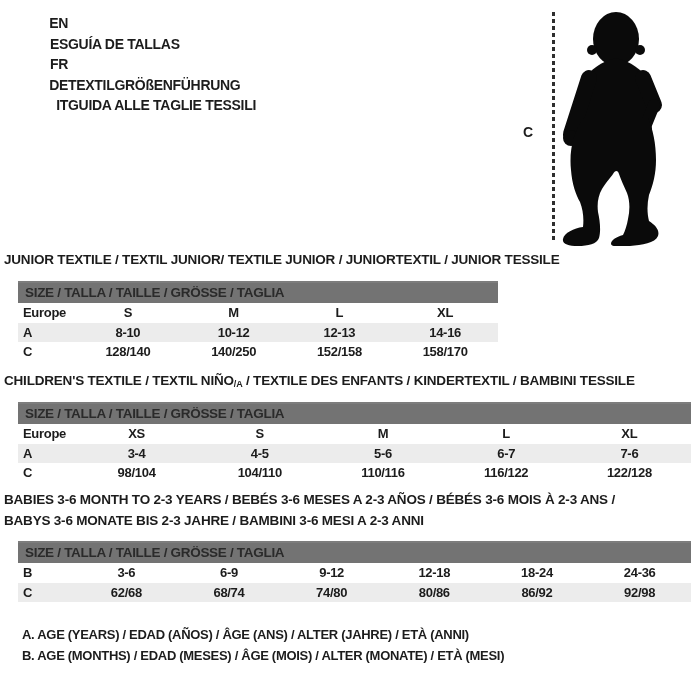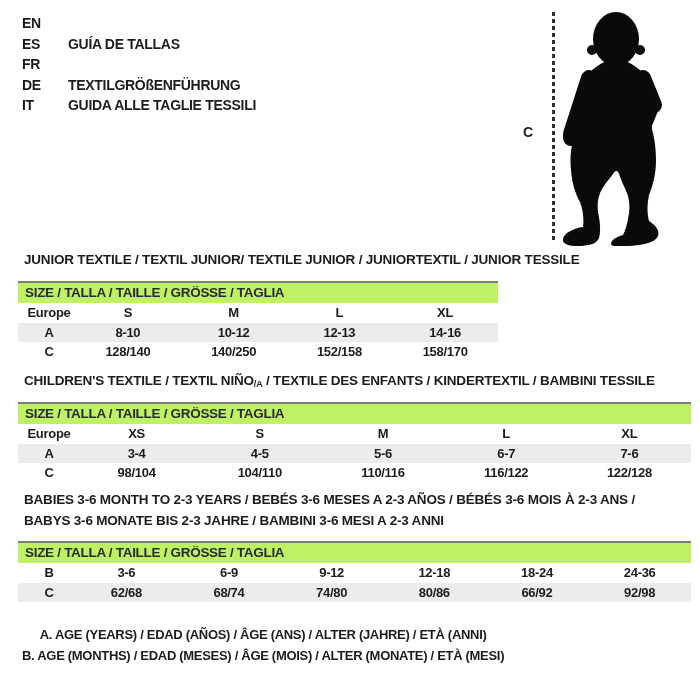--- a/index.html
+++ b/index.html
@@ -6,47 +6,47 @@
   body{
     width:700px;height:700px;position:relative;background:#ffffff;
     font-family:"Liberation Sans",sans-serif;font-weight:700;color:#1c1c1c;
     letter-spacing:-0.3px;overflow:hidden;
   }
   .abs{position:absolute;}
 
   
   .langs{top:13px;left:22px;font-size:14px;}
   .lang-row{display:flex;height:20.5px;line-height:20.5px;}
-  .lang-code{width:46px;}
+  .lang-code{width:46px;text-align:right;}
 
   
   .fig-line{left:552px;top:12px;width:3px;height:230px;
     background:repeating-linear-gradient(to bottom,#2e2e2e 0 4px,transparent 4px 7px);}
   .fig-c{left:523px;top:124px;font-size:14px;}
   .fig-svg{left:556px;top:8px;}
 
   
-  .sec-title{left:24px;font-size:13.5px;letter-spacing:-0.2px;white-space:nowrap;}
+  .sec-title{left:4px;font-size:13.5px;letter-spacing:-0.2px;white-space:nowrap;}
   .sub{font-size:9px;vertical-align:-2px;}
 
   
   .tbl{left:18px;}
-  .size-bar{background:#bef264;border-top:2px solid #7d7d7d;height:20px;
+  .size-bar{background:#737373;border-top:2px solid #7d7d7d;height:20px;
     line-height:19px;padding-left:7px;font-size:13.5px;color:#2a2a2a;}
   table{border-collapse:collapse;table-layout:fixed;width:100%;}
   td{height:19.5px;padding:0;font-size:13px;font-weight:700;text-align:center;
     letter-spacing:-0.3px;white-space:nowrap;}
-  td.lab{text-align:center;padding-left:5px;}
+  td.lab{text-align:left;padding-left:5px;}
   tr.shaded td{background:#ececec;}
   .w-junior{width:480px;}
   .w-wide{width:673px;}
   col.labcol{width:57px;}
 
   
-  .footnotes{left:22px;top:624px;font-size:13px;text-align:center;}
+  .footnotes{left:22px;top:624px;font-size:13px;}
   .footnote{height:21px;line-height:21px;white-space:nowrap;}
 </style>
 </head>
 <body>
 
 <div class="abs langs">
   <div class="lang-row">
     <span class="lang-code">EN</span>
   </div>
   <div class="lang-row">
@@ -195,21 +195,21 @@
       <td>12-18</td>
       <td>18-24</td>
       <td>24-36</td>
     </tr>
     <tr class="shaded">
       <td class="lab">C</td>
       <td>62/68</td>
       <td>68/74</td>
       <td>74/80</td>
       <td>80/86</td>
-      <td>66/92</td>
+      <td>86/92</td>
       <td>92/98</td>
     </tr>
   </tbody>
     </table>
 </div>
 
 <div class="abs footnotes">
   <div class="footnote">A. AGE (YEARS) / EDAD (AÑOS) / ÂGE (ANS) / ALTER (JAHRE) / ETÀ (ANNI)</div>
   <div class="footnote">B. AGE (MONTHS) / EDAD (MESES) / ÂGE (MOIS) / ALTER (MONATE) / ETÀ (MESI)</div>
 </div>

